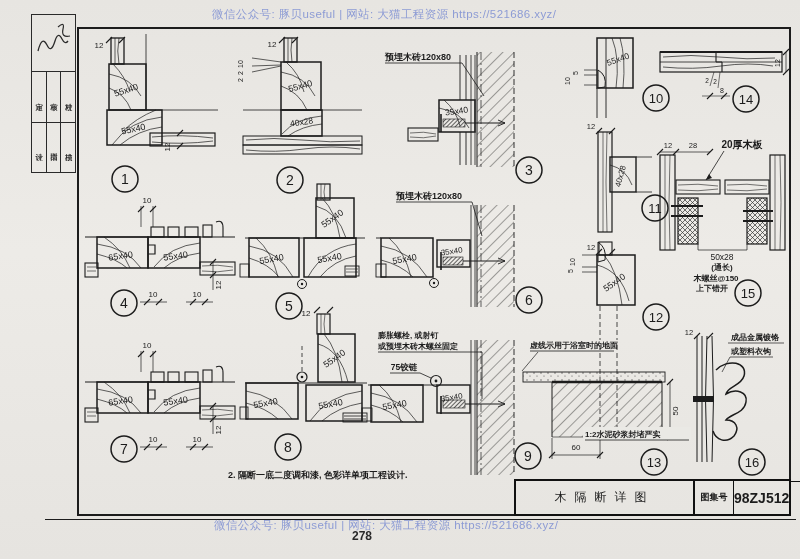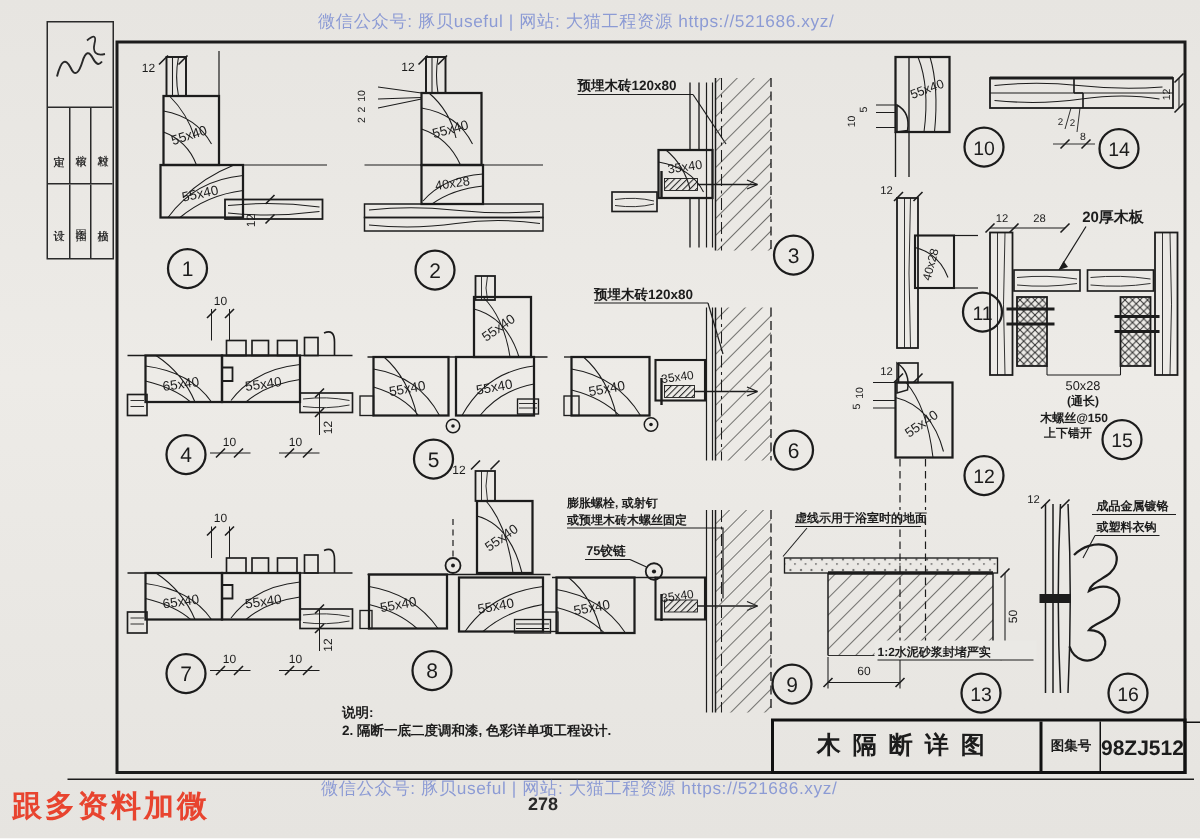--- a/index.html
+++ b/index.html
@@ -19,21 +19,21 @@
   .stamp{position:absolute;left:31px;top:14px;width:45px;height:159px;border:1.5px solid #2a2a2a;
     box-sizing:border-box;display:flex;flex-direction:column}
   .stamp-sig{height:56px;border-bottom:1.5px solid #2a2a2a}
   .stamp-grid{flex:1;display:flex;border-bottom:1.5px solid #2a2a2a}
   .stamp-grid.last{border-bottom:none}
   .stamp-cell{flex:1;border-right:1.5px solid #2a2a2a;display:flex;align-items:center;justify-content:center;
     writing-mode:vertical-rl;text-orientation:upright;font-size:7.5px;color:#222}
   .stamp-cell:last-child{border-right:none}
   .titleblock{position:absolute;left:514px;top:479px;width:277px;height:37px;border:2px solid #111;
     box-sizing:border-box;display:flex}
-  .tb-title{flex:1;display:flex;align-items:center;justify-content:center;font-size:16px;font-weight:bold;letter-spacing:8px;white-space:nowrap}
+  .tb-title{flex:1;display:flex;align-items:center;justify-content:center;font-size:12px;font-weight:normal;letter-spacing:8px;white-space:nowrap}
   .tb-right{width:94px;border-left:2px solid #111;display:flex;flex-direction:row}
   .tb-row{flex:1;display:flex}
   .tb-row + .tb-row{border-top:1.5px solid #111}
   .tb-label{width:38px;border-right:1.5px solid #111;display:flex;align-items:center;justify-content:center;font-size:9px;font-weight:bold}
   .tb-value{flex:1;display:flex;align-items:center;justify-content:center;font-size:14px;font-weight:bold}
 </style>
 </head>
 <body>
 
 <div class="page">
@@ -482,35 +482,33 @@
     <div class="stamp-cell">校对</div>
   </div>
   <div class="stamp-grid last">
     <div class="stamp-cell">设计</div>
     <div class="stamp-cell">描图</div>
     <div class="stamp-cell">描校</div>
   </div>
 </div>
 
 <div class="notes">
-  <div>说明:</div>
   <div>2. 隔断一底二度调和漆, 色彩详单项工程设计.</div>
 </div>
 
 <div class="titleblock">
   <div class="tb-title">木隔断详图</div>
   <div class="tb-right">
     <div class="tb-row">
       <span class="tb-label">图集号</span>
       <span class="tb-value">98ZJ512</span>
     </div>
     <div class="tb-row">
       <span class="tb-label">页</span>
       <span class="tb-value">9</span>
     </div>
   </div>
 </div>
 
 <div class="wm wm-bottom">微信公众号: 豚贝useful | 网站: 大猫工程资源 https://521686.xyz/</div>
-<div class="footer-promo">跟多资料加微</div>
 <div class="footer-page">278</div>
 
 </div>
 
 </body></html>

